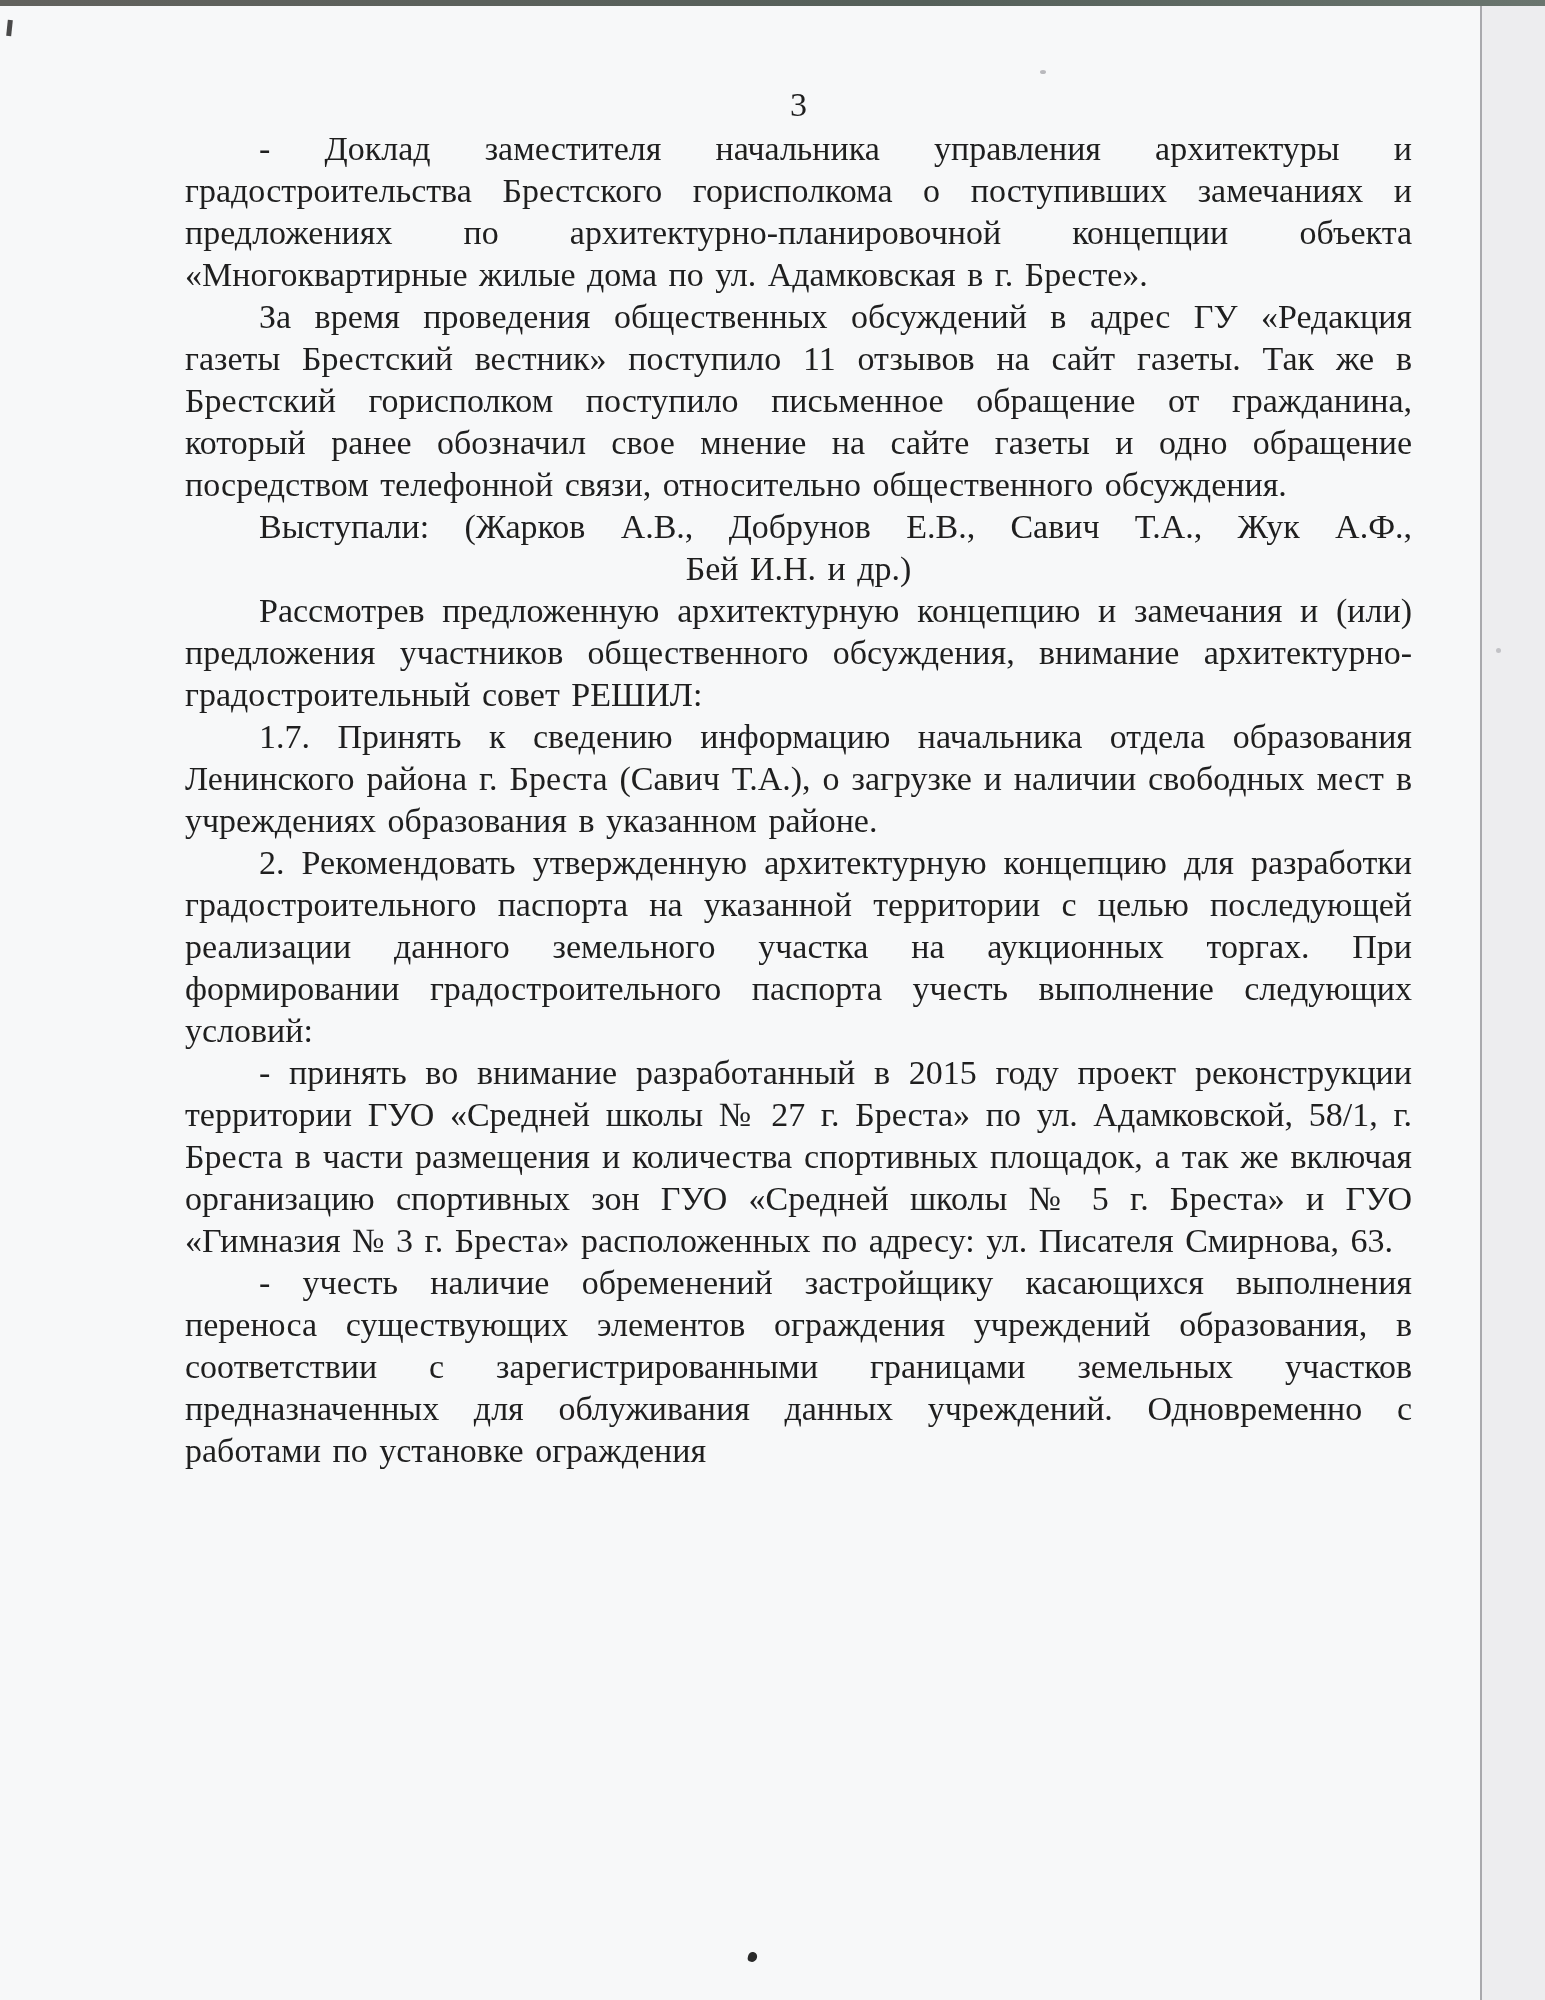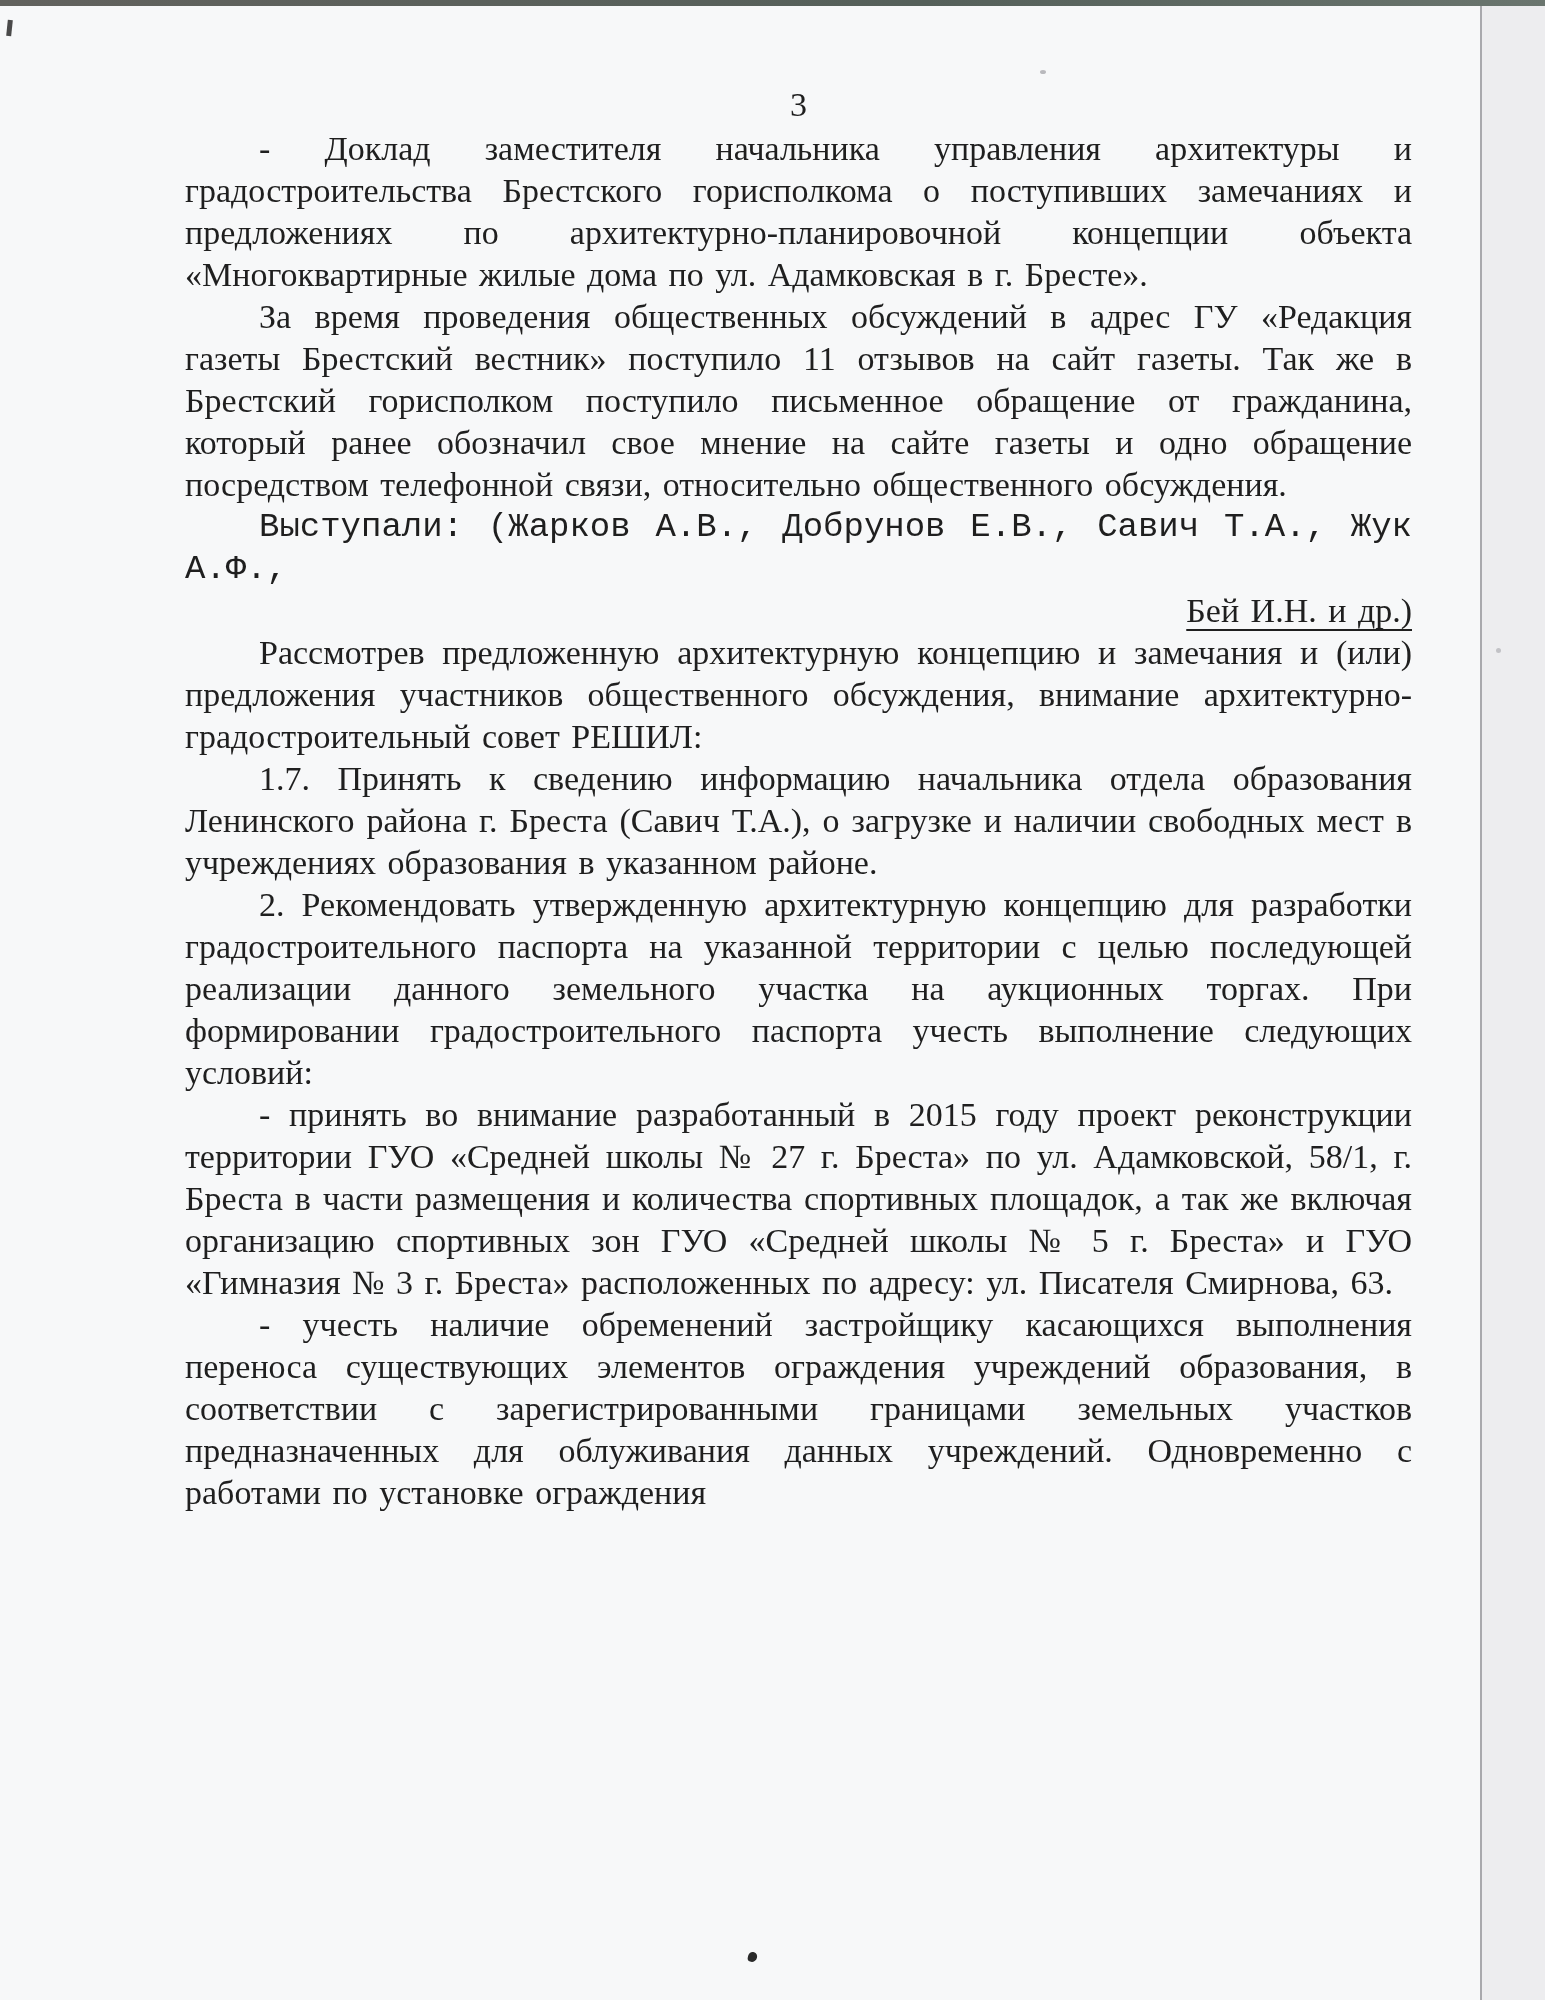--- a/index.html
+++ b/index.html
@@ -87,25 +87,23 @@
   }
   .heading {
     font-size: 35px;
     font-weight: bold;
     margin: 62px 0 0 0;
     line-height: 42px;
   }
   .line-justify {
     text-align: justify;
     text-align-last: justify;
-    font-family: Liberation Mono, monospace;
   }
   .underlined {
-    text-align: right;
-    text-decoration: underline;
+    text-align: center;
     text-underline-offset: 7px;
     text-decoration-thickness: 2px;
   }
   .b {
     font-weight: normal;
   }
 </style>
 </head>
 <body>
 

